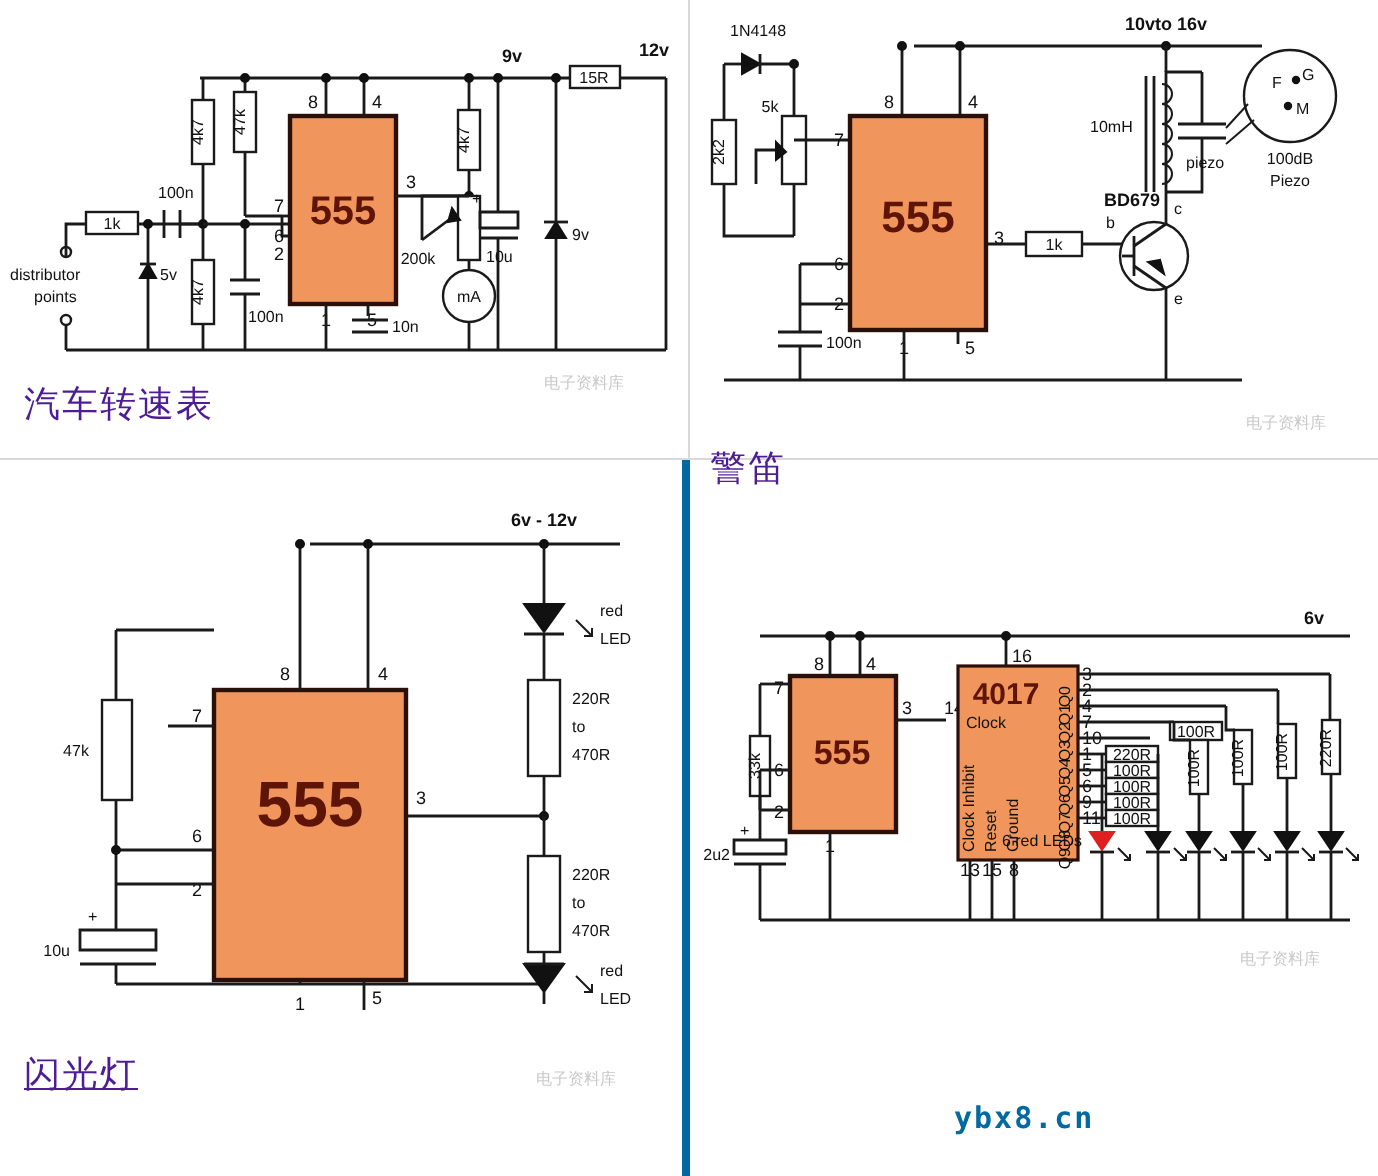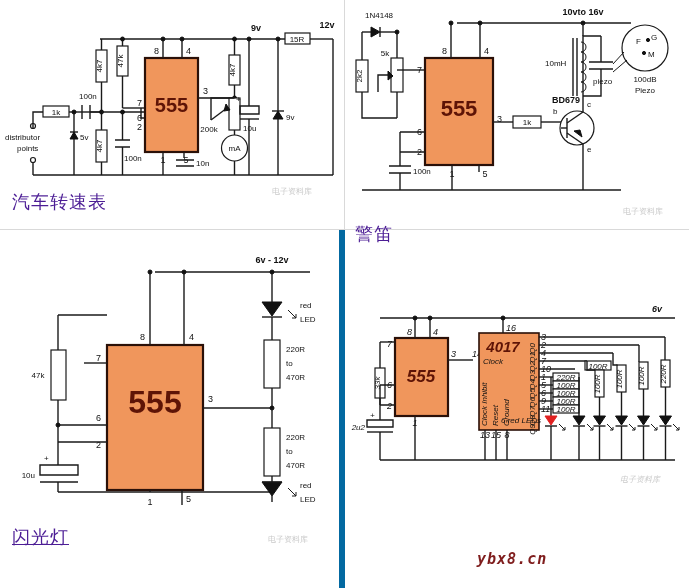--- a/index.html
+++ b/index.html
@@ -7,40 +7,40 @@
     width:689px;height:588px;background:#ffffff;
     font-family:"Liberation Sans","DejaVu Sans",sans-serif;
     overflow:hidden;
   }
   .page{position:relative;width:689px;height:588px;}
 
   
   .cell{position:absolute;box-sizing:border-box;}
   .c1{left:0;top:0;width:345px;height:230px;border-right:1px solid #d9d9d9;border-bottom:1px solid #d9d9d9;}
   .c2{left:345px;top:0;width:344px;height:230px;border-bottom:1px solid #d9d9d9;}
-  .c3{left:0;top:230px;width:345px;height:358px;border-right:6px solid #0369a1;}
-  .c4{left:345px;top:230px;width:344px;height:358px;font-style:italic;}
+  .c3{left:0;top:230px;width:345px;height:358px;border-right:4px solid #0369a1;}
+  .c4{left:345px;top:230px;width:344px;height:358px;}
 
   .title{position:absolute;color:#4c1d95;font-size:18px;font-family:"DejaVu Sans",sans-serif;letter-spacing:1px;white-space:nowrap;}
 
   svg{display:block;}
   .wire{stroke:#1a1a1a;stroke-width:1.4;fill:none;}
   .wirethin{stroke:#1a1a1a;stroke-width:1;fill:none;}
   .box555{fill:#f0965c;stroke:#2a1008;stroke-width:2.2;}
   .ic4017{fill:#f0965c;stroke:#2a1008;stroke-width:1.6;}
   .t555{fill:#5e1406;font-family:"Liberation Sans",sans-serif;font-weight:bold;}
   .lbl{fill:#111;font-family:"Liberation Sans",sans-serif;font-size:8px;}
   .lblb{fill:#111;font-family:"Liberation Sans",sans-serif;font-size:9px;font-weight:bold;}
   .pin{fill:#111;font-family:"Liberation Sans",sans-serif;font-size:9px;}
   .comp{fill:#ffffff;stroke:#1a1a1a;stroke-width:1.2;}
   .solid{fill:#111;stroke:#111;stroke-width:1;}
   .ledred{fill:#e02020;stroke:#e02020;stroke-width:1;}
   .wm{position:absolute;color:#c9c9c9;font-size:8px;font-family:"DejaVu Sans",sans-serif;white-space:nowrap;margin-top:36px;}
   .wm .wmc{display:inline-block;transform:scale(1,1);}
-  .sitetag{position:absolute;color:#7f1d1d;font-family:"DejaVu Sans Mono","Liberation Mono",monospace;font-size:15px;font-weight:bold;letter-spacing:1px;}
+  .sitetag{position:absolute;color:#0369a1;font-family:"DejaVu Sans Mono","Liberation Mono",monospace;font-size:15px;font-weight:bold;letter-spacing:1px;}
 </style>
 </head>
 <body>
 
 <div class="page">
 
   <div class="cell c1">
     <svg width="345" height="190" viewBox="0 0 345 190">
 
       <path class="wire" d="M100 39 H249"></path>

